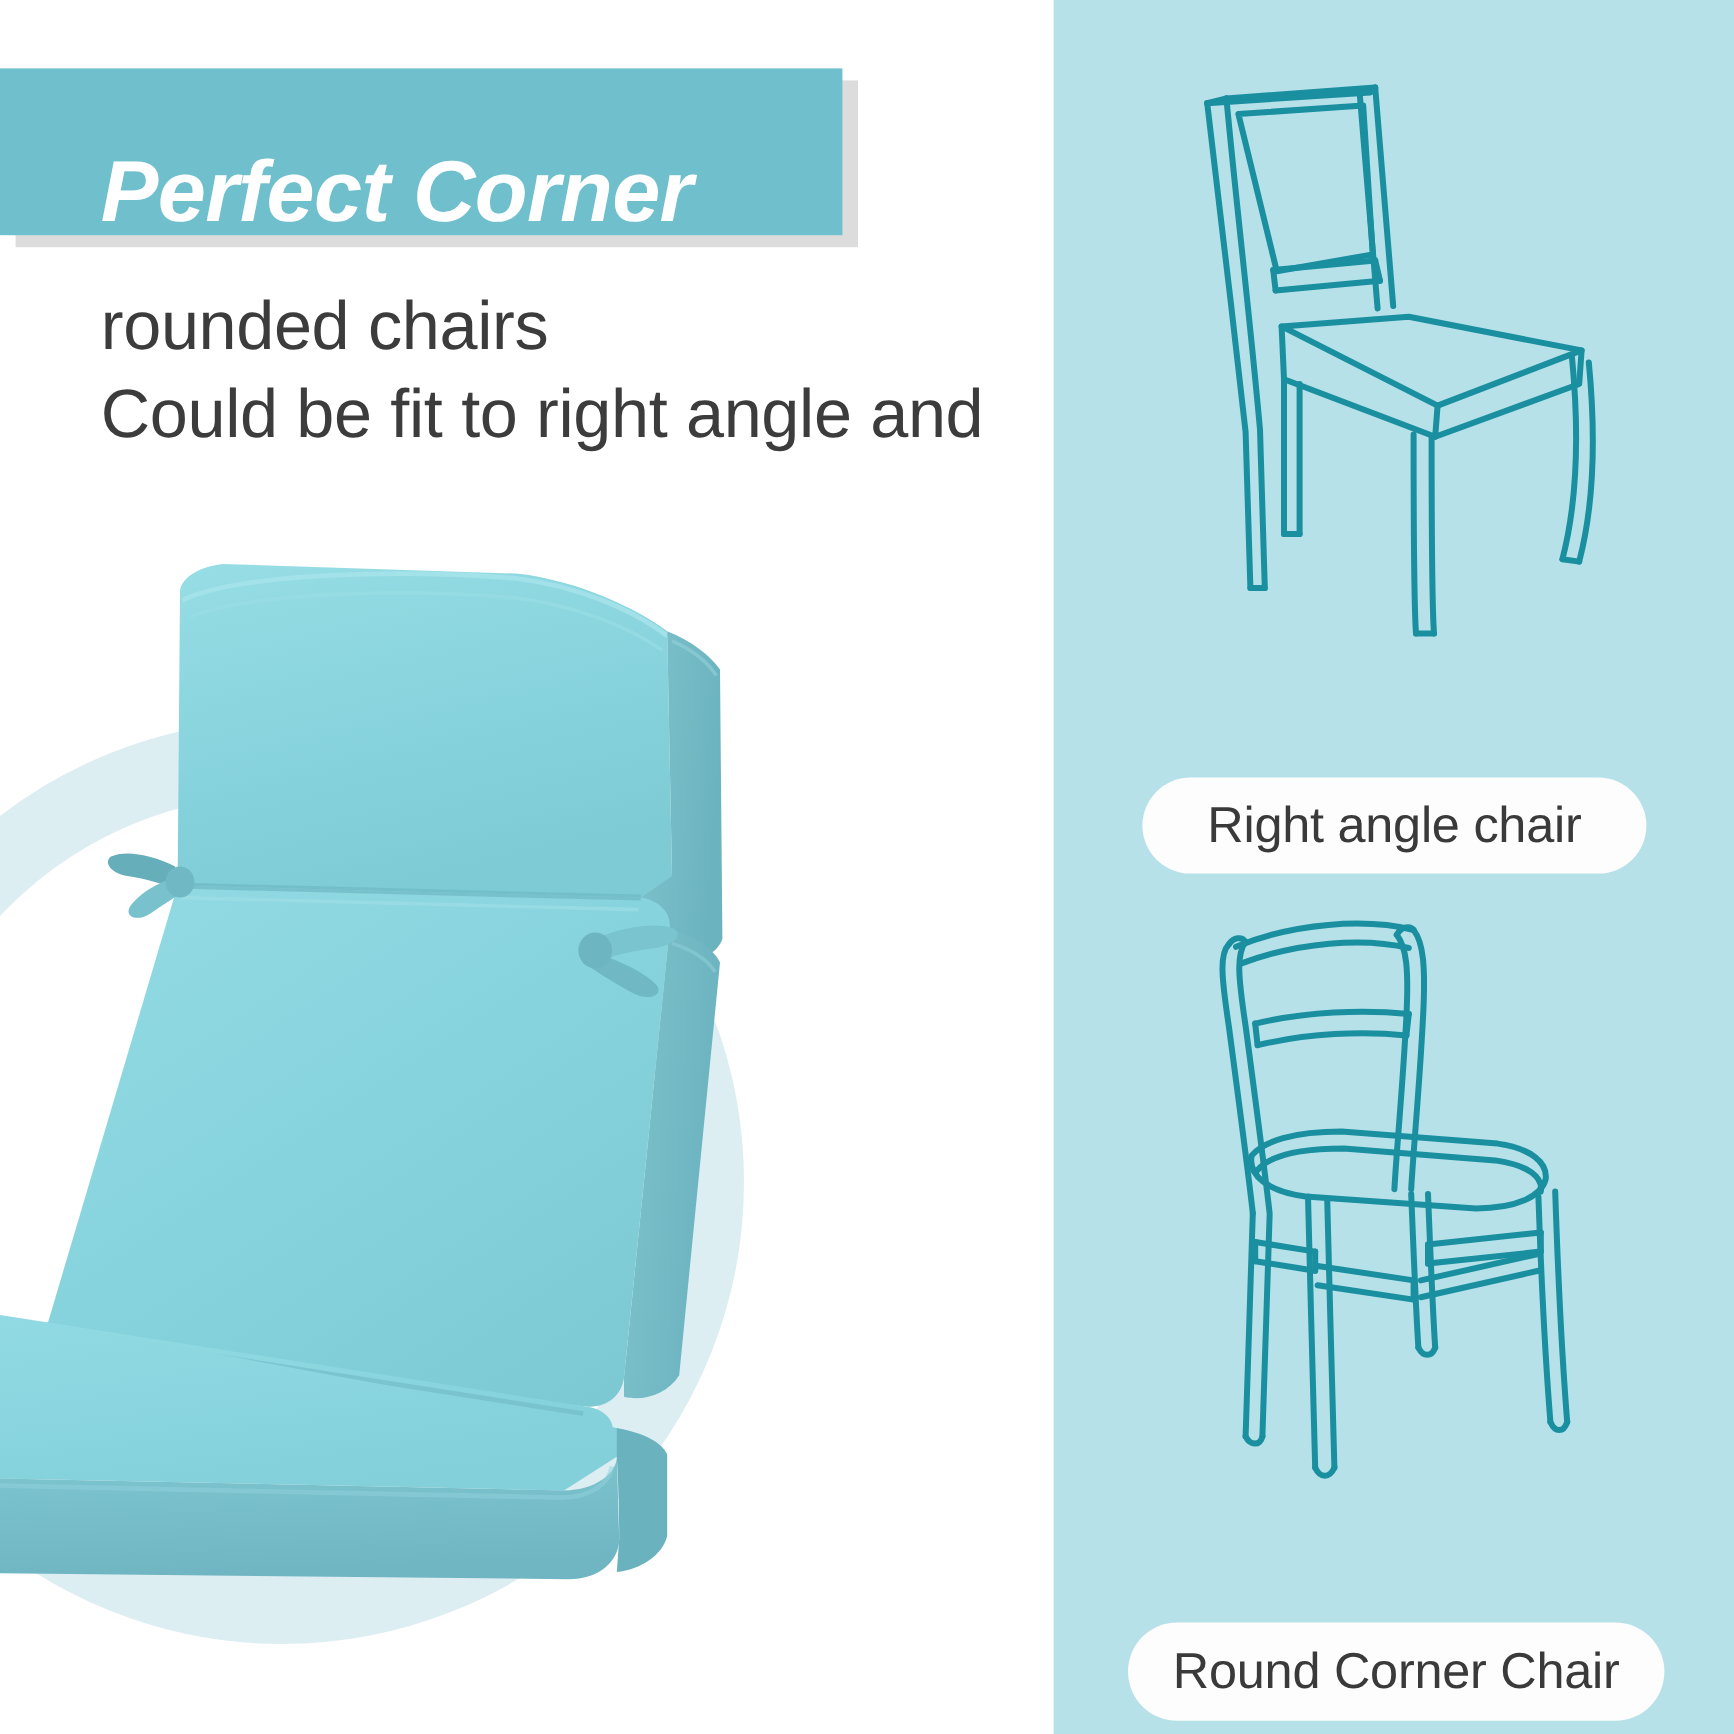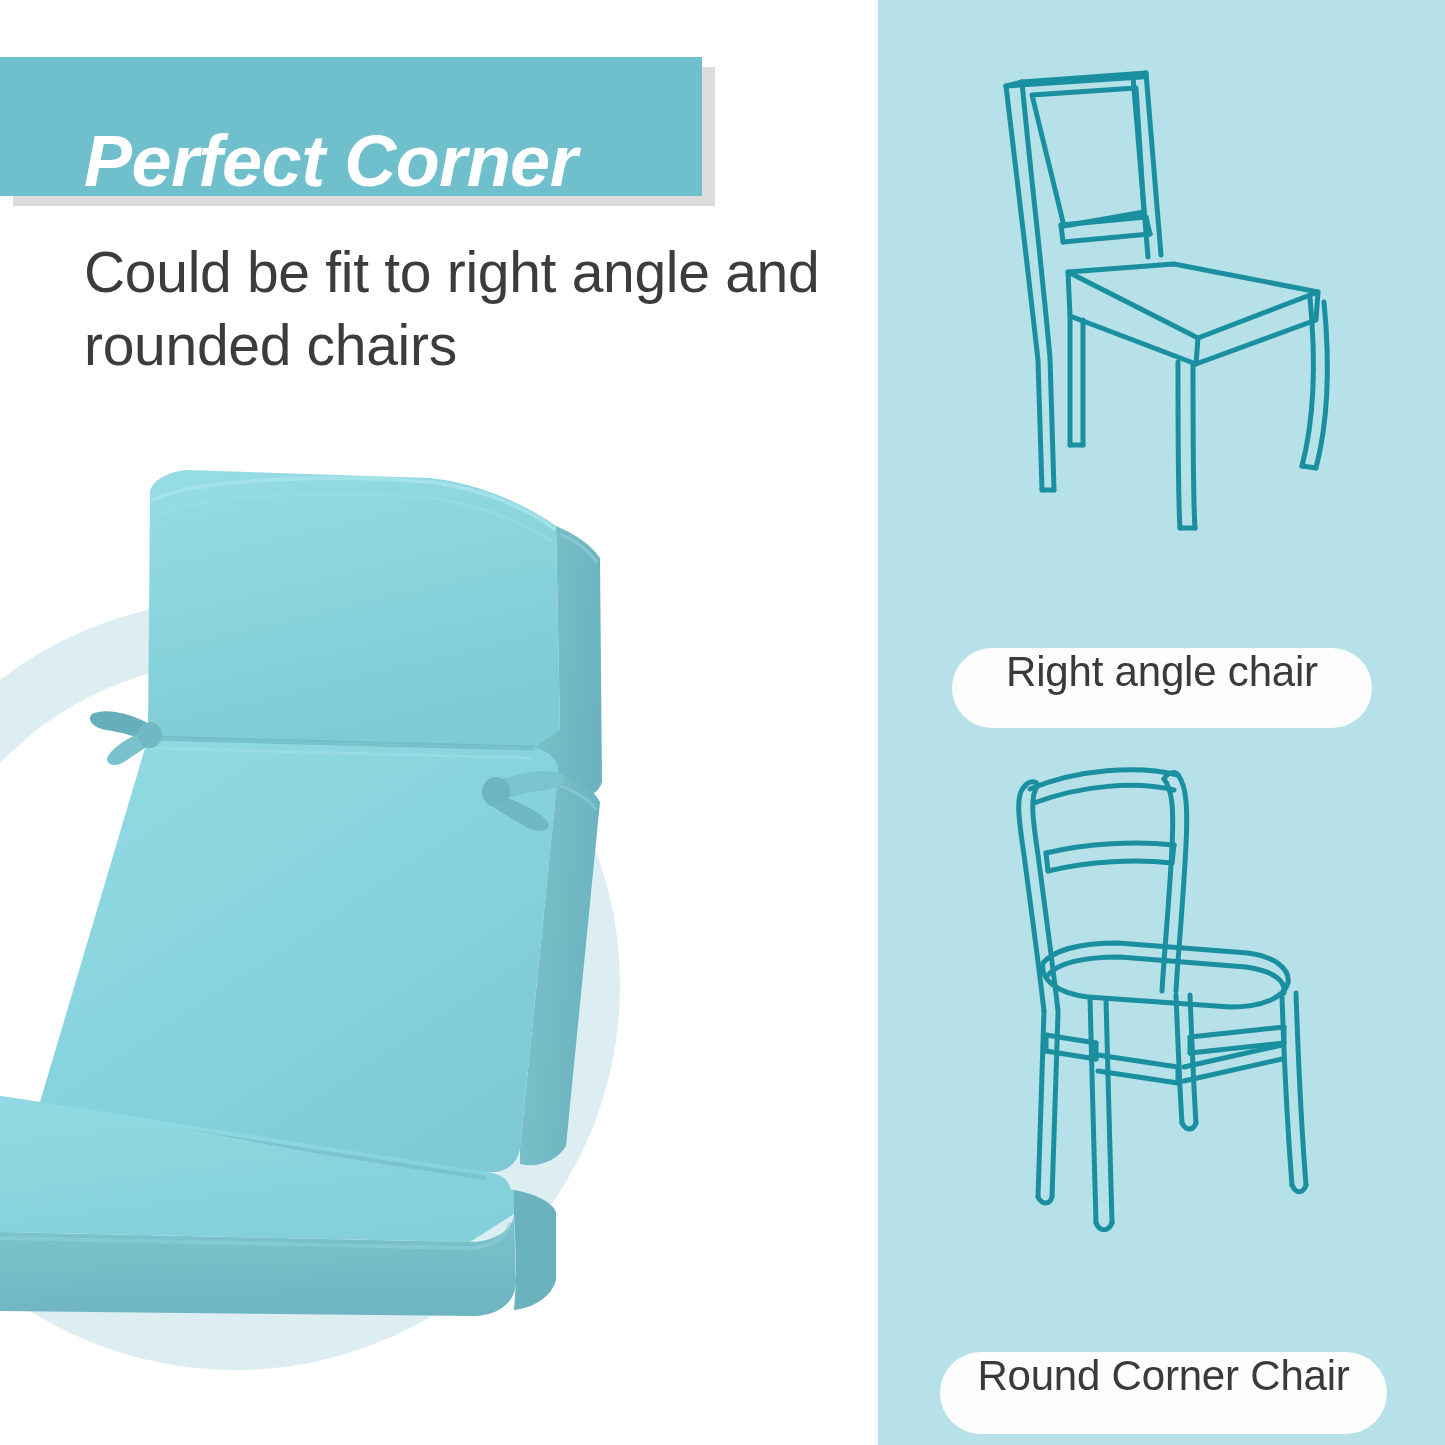--- a/index.html
+++ b/index.html
@@ -105,20 +105,21 @@
     width: 567px;
   }
   .chair-fig.fig-1 { top: 20px;  height: 620px; }
   .chair-fig.fig-2 { top: 745px; height: 570px; }
 
   .pill {
     position: absolute;
     background: #fdfdfd;
     border-radius: 999px;
     display: flex;
+    align-items: center;
     justify-content: center;
     color: #3a3a3a;
     font-family: "Liberation Sans", sans-serif;
     font-size: 42px;
     font-weight: 400;
     letter-spacing: -0.2px;
     white-space: nowrap;
   }
   .pill-1 {
     left: 74px; top: 648px;
@@ -137,22 +138,22 @@
   <div class="left-col">
 
     <div class="banner-wrap">
       <div class="banner-shadow"></div>
       <div class="banner-bar">
         <div class="banner-title">Perfect Corner</div>
       </div>
     </div>
 
     <div class="subtitle">
+      <div>rounded chairs</div>
       <div>Could be fit to right angle and</div>
-      <div>rounded chairs</div>
     </div>
 
     <div class="deco-ring"></div>
 
     <div class="product">
       <svg class="prod-svg" width="640" height="920" viewBox="0 0 640 920">
         <defs>
           <linearGradient id="gFaceTop" x1="0" y1="0" x2="0.35" y2="1">
             <stop offset="0%" stop-color="#97dde5"></stop>
             <stop offset="45%" stop-color="#8ad5de"></stop>

